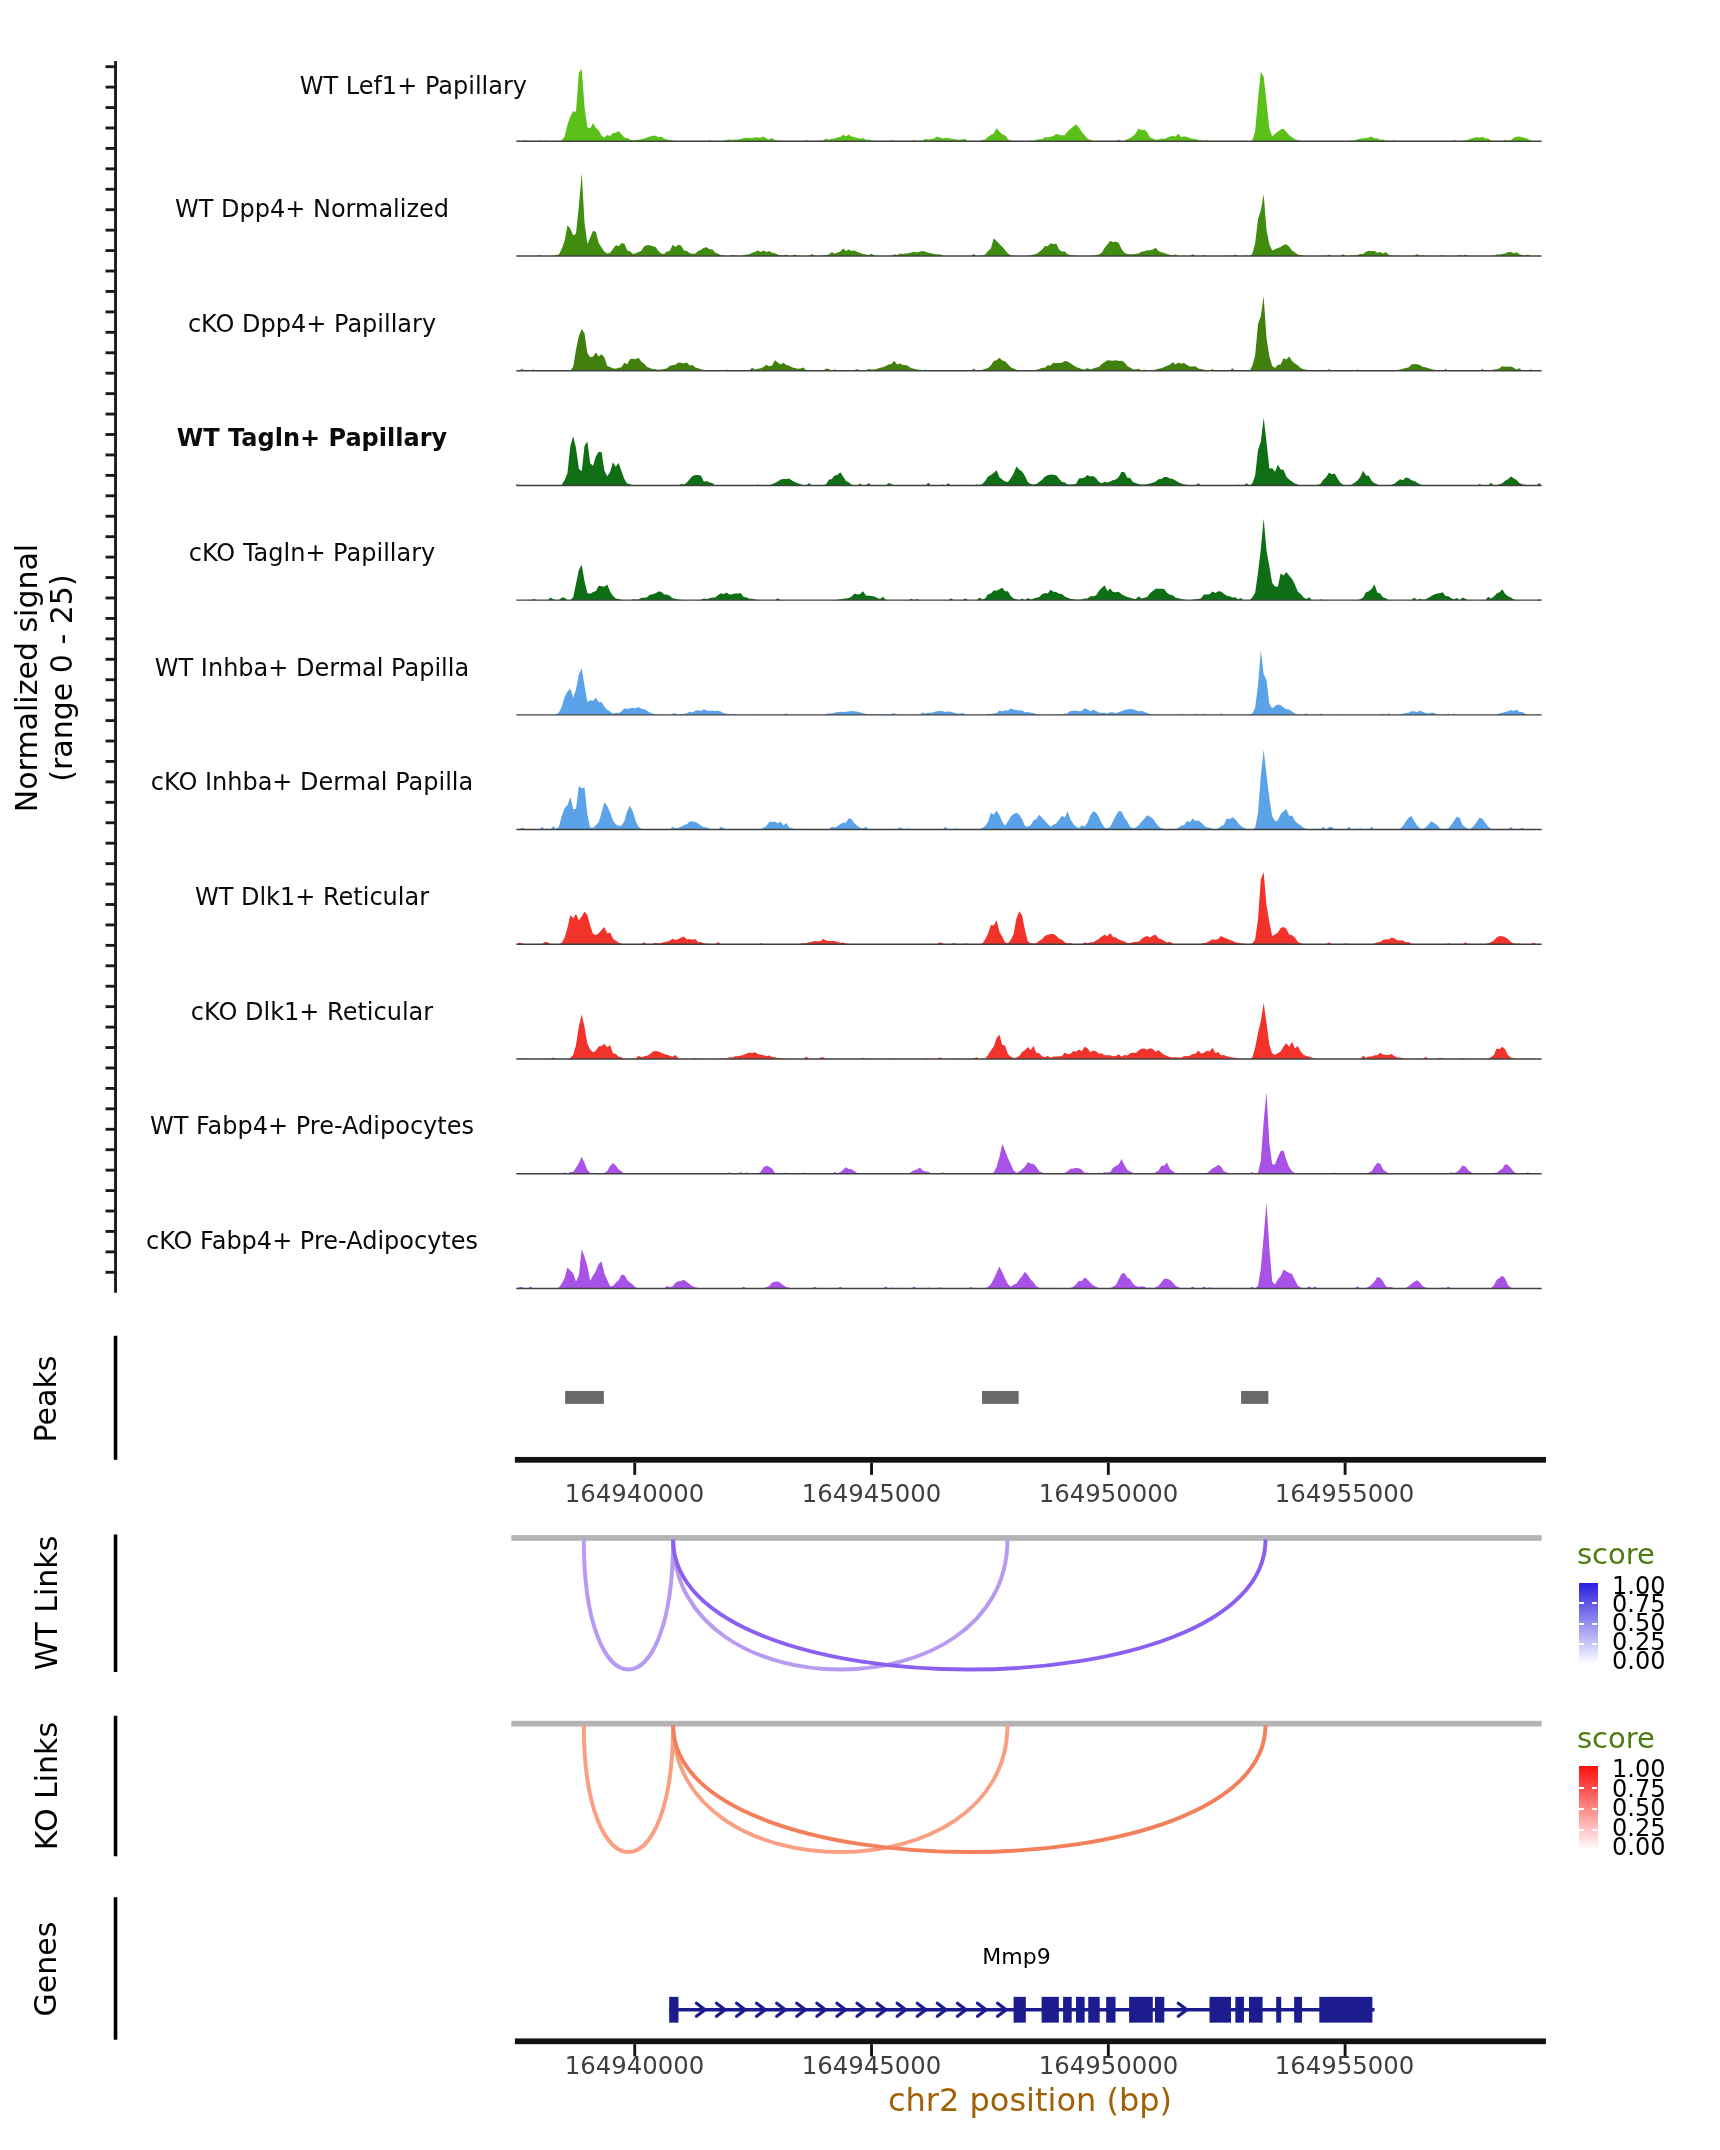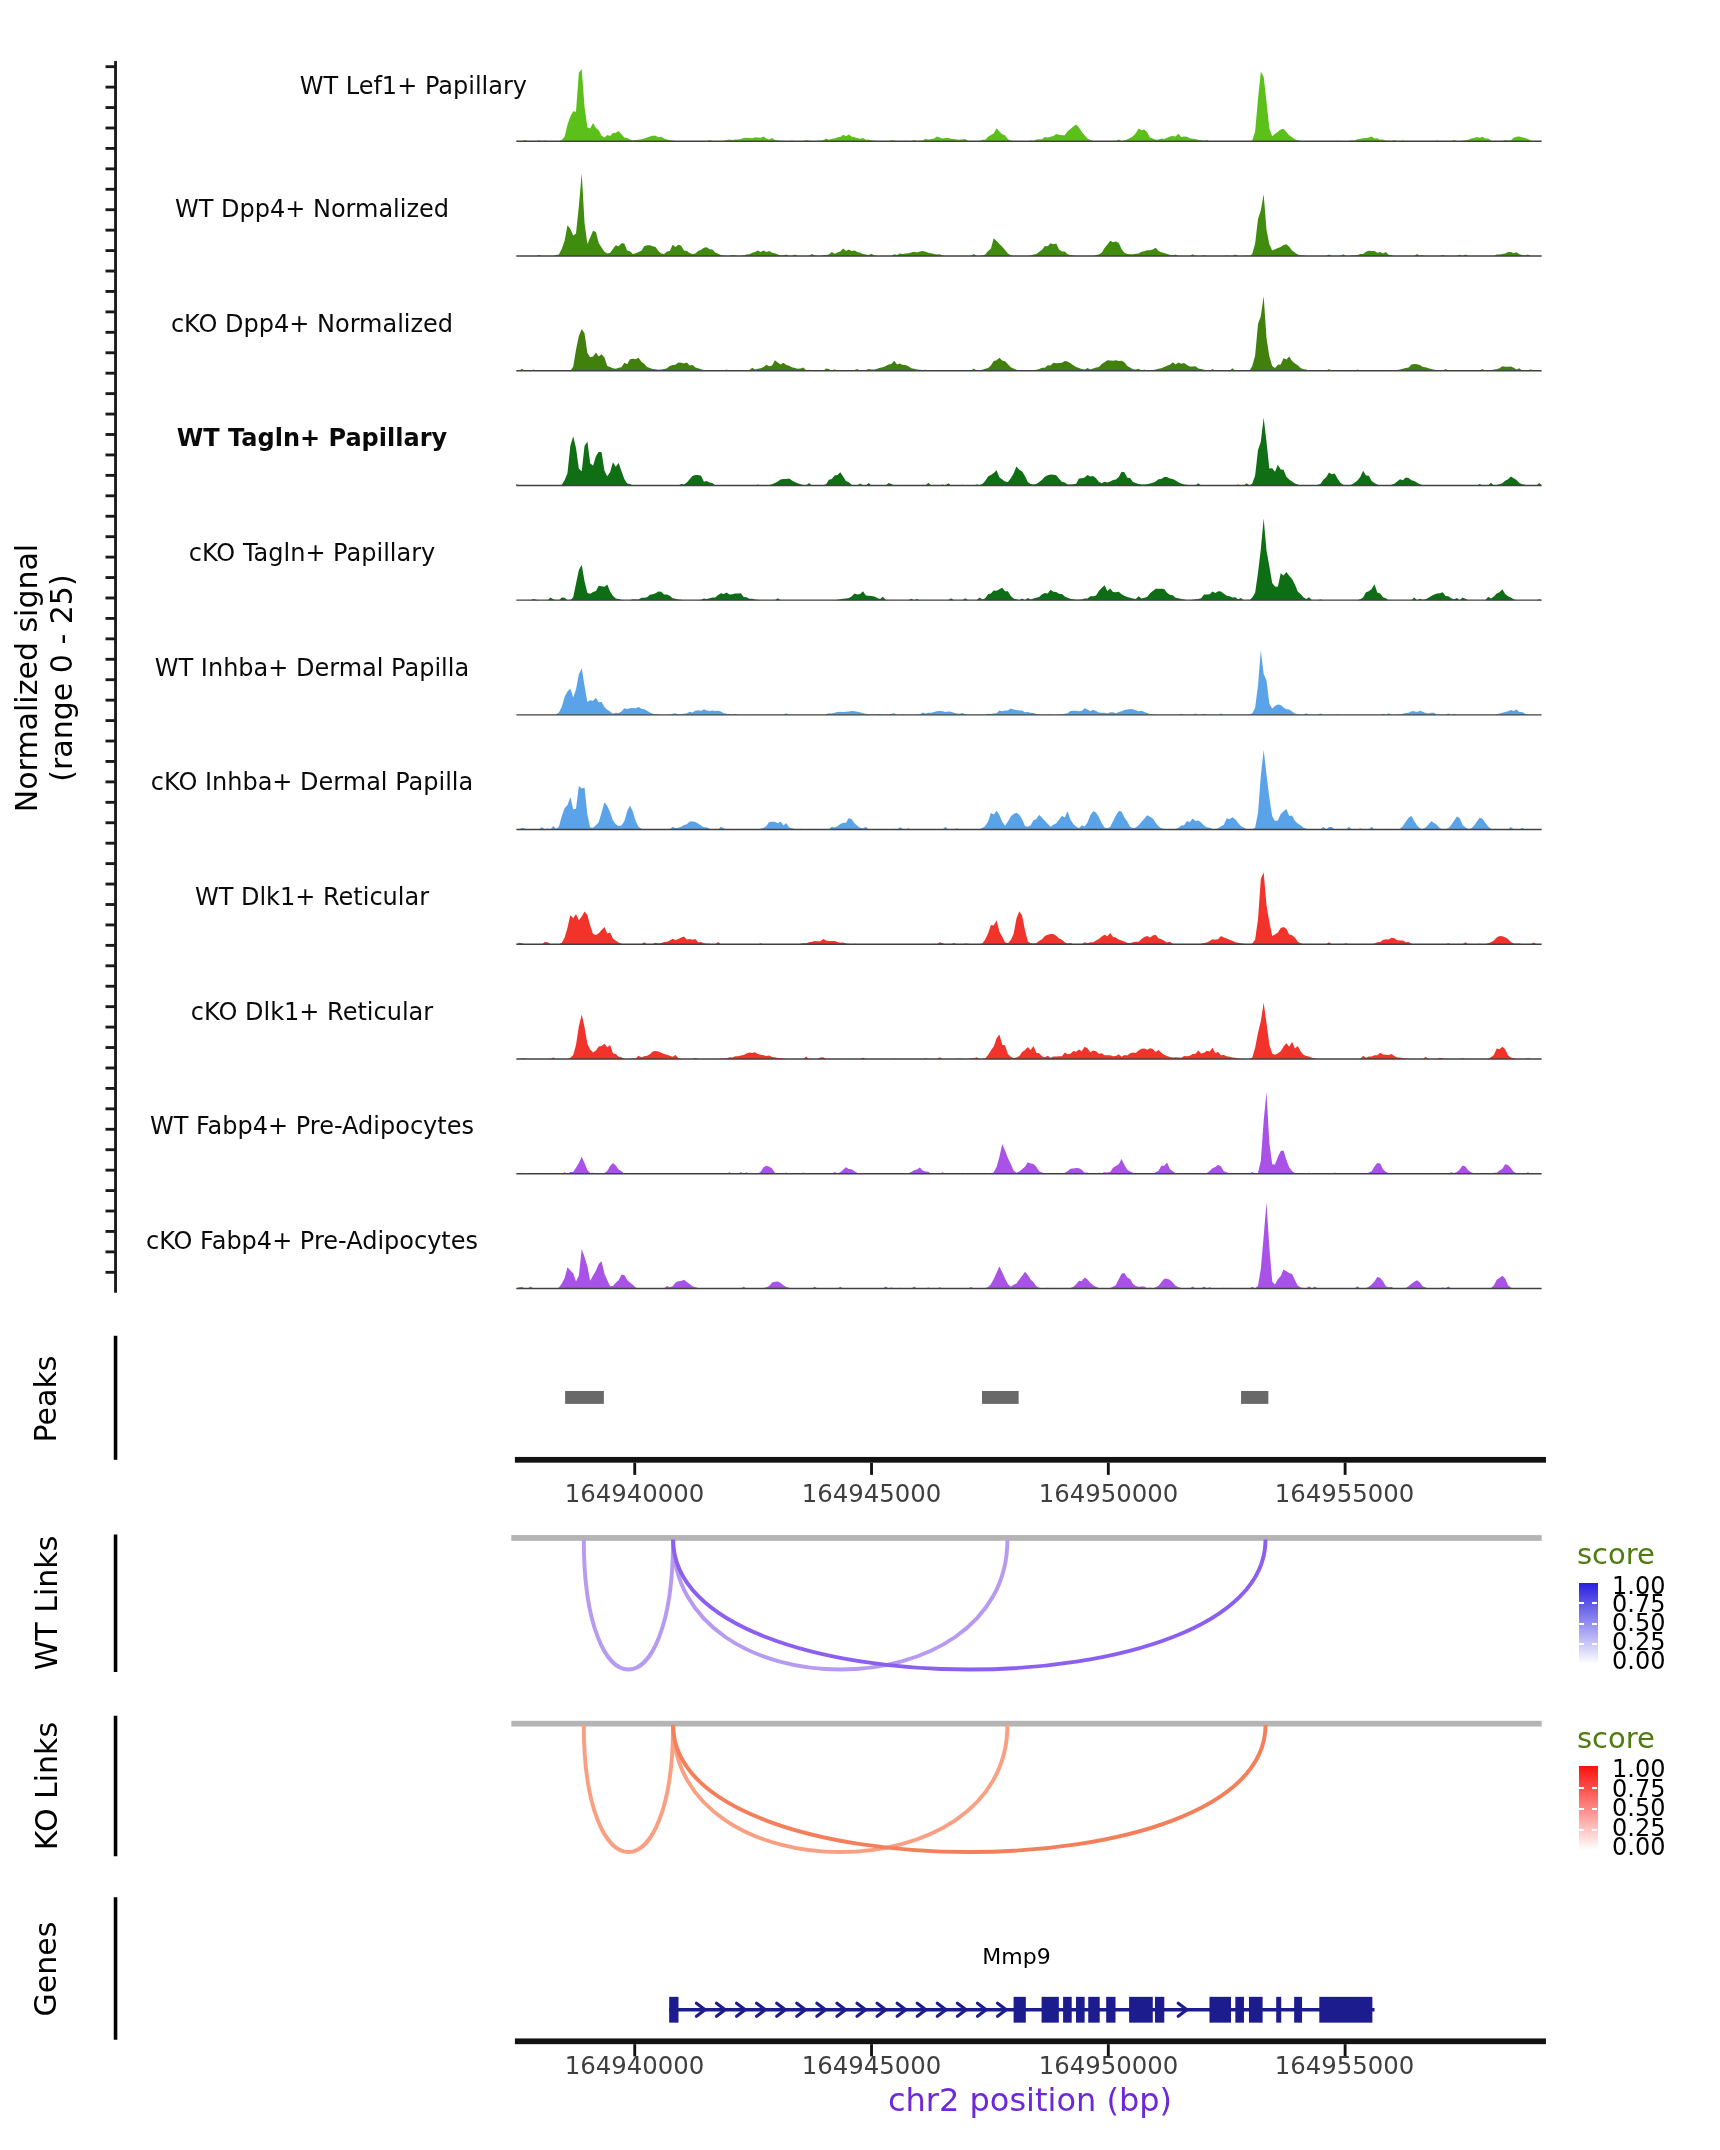--- a/index.html
+++ b/index.html
@@ -20,21 +20,21 @@
   .x-tick{position:absolute;width:215px;text-align:center;font-size:24.4px;line-height:29px;color:#3f3f3f;}
   .legend-title{font-size:29px;line-height:32px;color:#4d7c0f;}
   #wt-legend-title{left:1577px;top:1538px;}
   #ko-legend-title{left:1577px;top:1722px;}
   .legend-bar{position:absolute;left:1579px;width:18.6px;}
   #wt-legend-bar{top:1583px;height:81px;}
   #ko-legend-bar{top:1766px;height:84px;}
   .legend-dash{position:absolute;width:5px;height:2.2px;background:#ffffff;}
   .legend-tick{position:absolute;left:1612px;width:100px;height:24.4px;font-size:24px;line-height:24.4px;color:#000;}
   #mmp9-label{left:945px;top:1944px;width:143px;text-align:center;font-size:22px;color:#000;}
-  #xaxis-title{left:815px;top:2081px;width:430px;text-align:center;font-size:32px;color:#6d28d9;}
+  #xaxis-title{left:815px;top:2081px;width:430px;text-align:center;font-size:32px;color:#a16207;}
 </style>
 </head>
 <body>
 
 <div id="figure">
   <svg id="gfx" width="1721" height="2151" viewBox="0 0 2400 3000">
       <line x1="161" y1="85" x2="161" y2="1803" stroke="#1a1a1a" stroke-width="4"></line>
       <line x1="147" y1="93" x2="161" y2="93" stroke="#1a1a1a" stroke-width="4"></line>
       <line x1="147" y1="121.5" x2="161" y2="121.5" stroke="#1a1a1a" stroke-width="4"></line>
       <line x1="147" y1="150" x2="161" y2="150" stroke="#1a1a1a" stroke-width="4"></line>
@@ -178,21 +178,21 @@
     </svg>
 
   <div class="abs rot" id="signal-label">
     <div>Normalized signal</div>
     <div>(range 0 - 25)</div>
   </div>
 
   <div id="track-labels">
       <div class="track-label" style="top: 70px; text-align: right;">WT Lef1+ Papillary</div>
       <div class="track-label" style="top: 193px;">WT Dpp4+ Normalized</div>
-      <div class="track-label" style="top: 308px;">cKO Dpp4+ Normalized</div>
+      <div class="track-label" style="top: 308px;">cKO Dpp4+ Papillary</div>
       <div class="track-label" style="top: 422px; font-weight: bold;">WT Tagln+ Papillary</div>
       <div class="track-label" style="top: 537px;">cKO Tagln+ Papillary</div>
       <div class="track-label" style="top: 652px;">WT Inhba+ Dermal Papilla</div>
       <div class="track-label" style="top: 766px;">cKO Inhba+ Dermal Papilla</div>
       <div class="track-label" style="top: 881px;">WT Dlk1+ Reticular</div>
       <div class="track-label" style="top: 996px;">cKO Dlk1+ Reticular</div>
       <div class="track-label" style="top: 1110px;">WT Fabp4+ Pre-Adipocytes</div>
       <div class="track-label" style="top: 1225px;">cKO Fabp4+ Pre-Adipocytes</div>
     </div>
 

